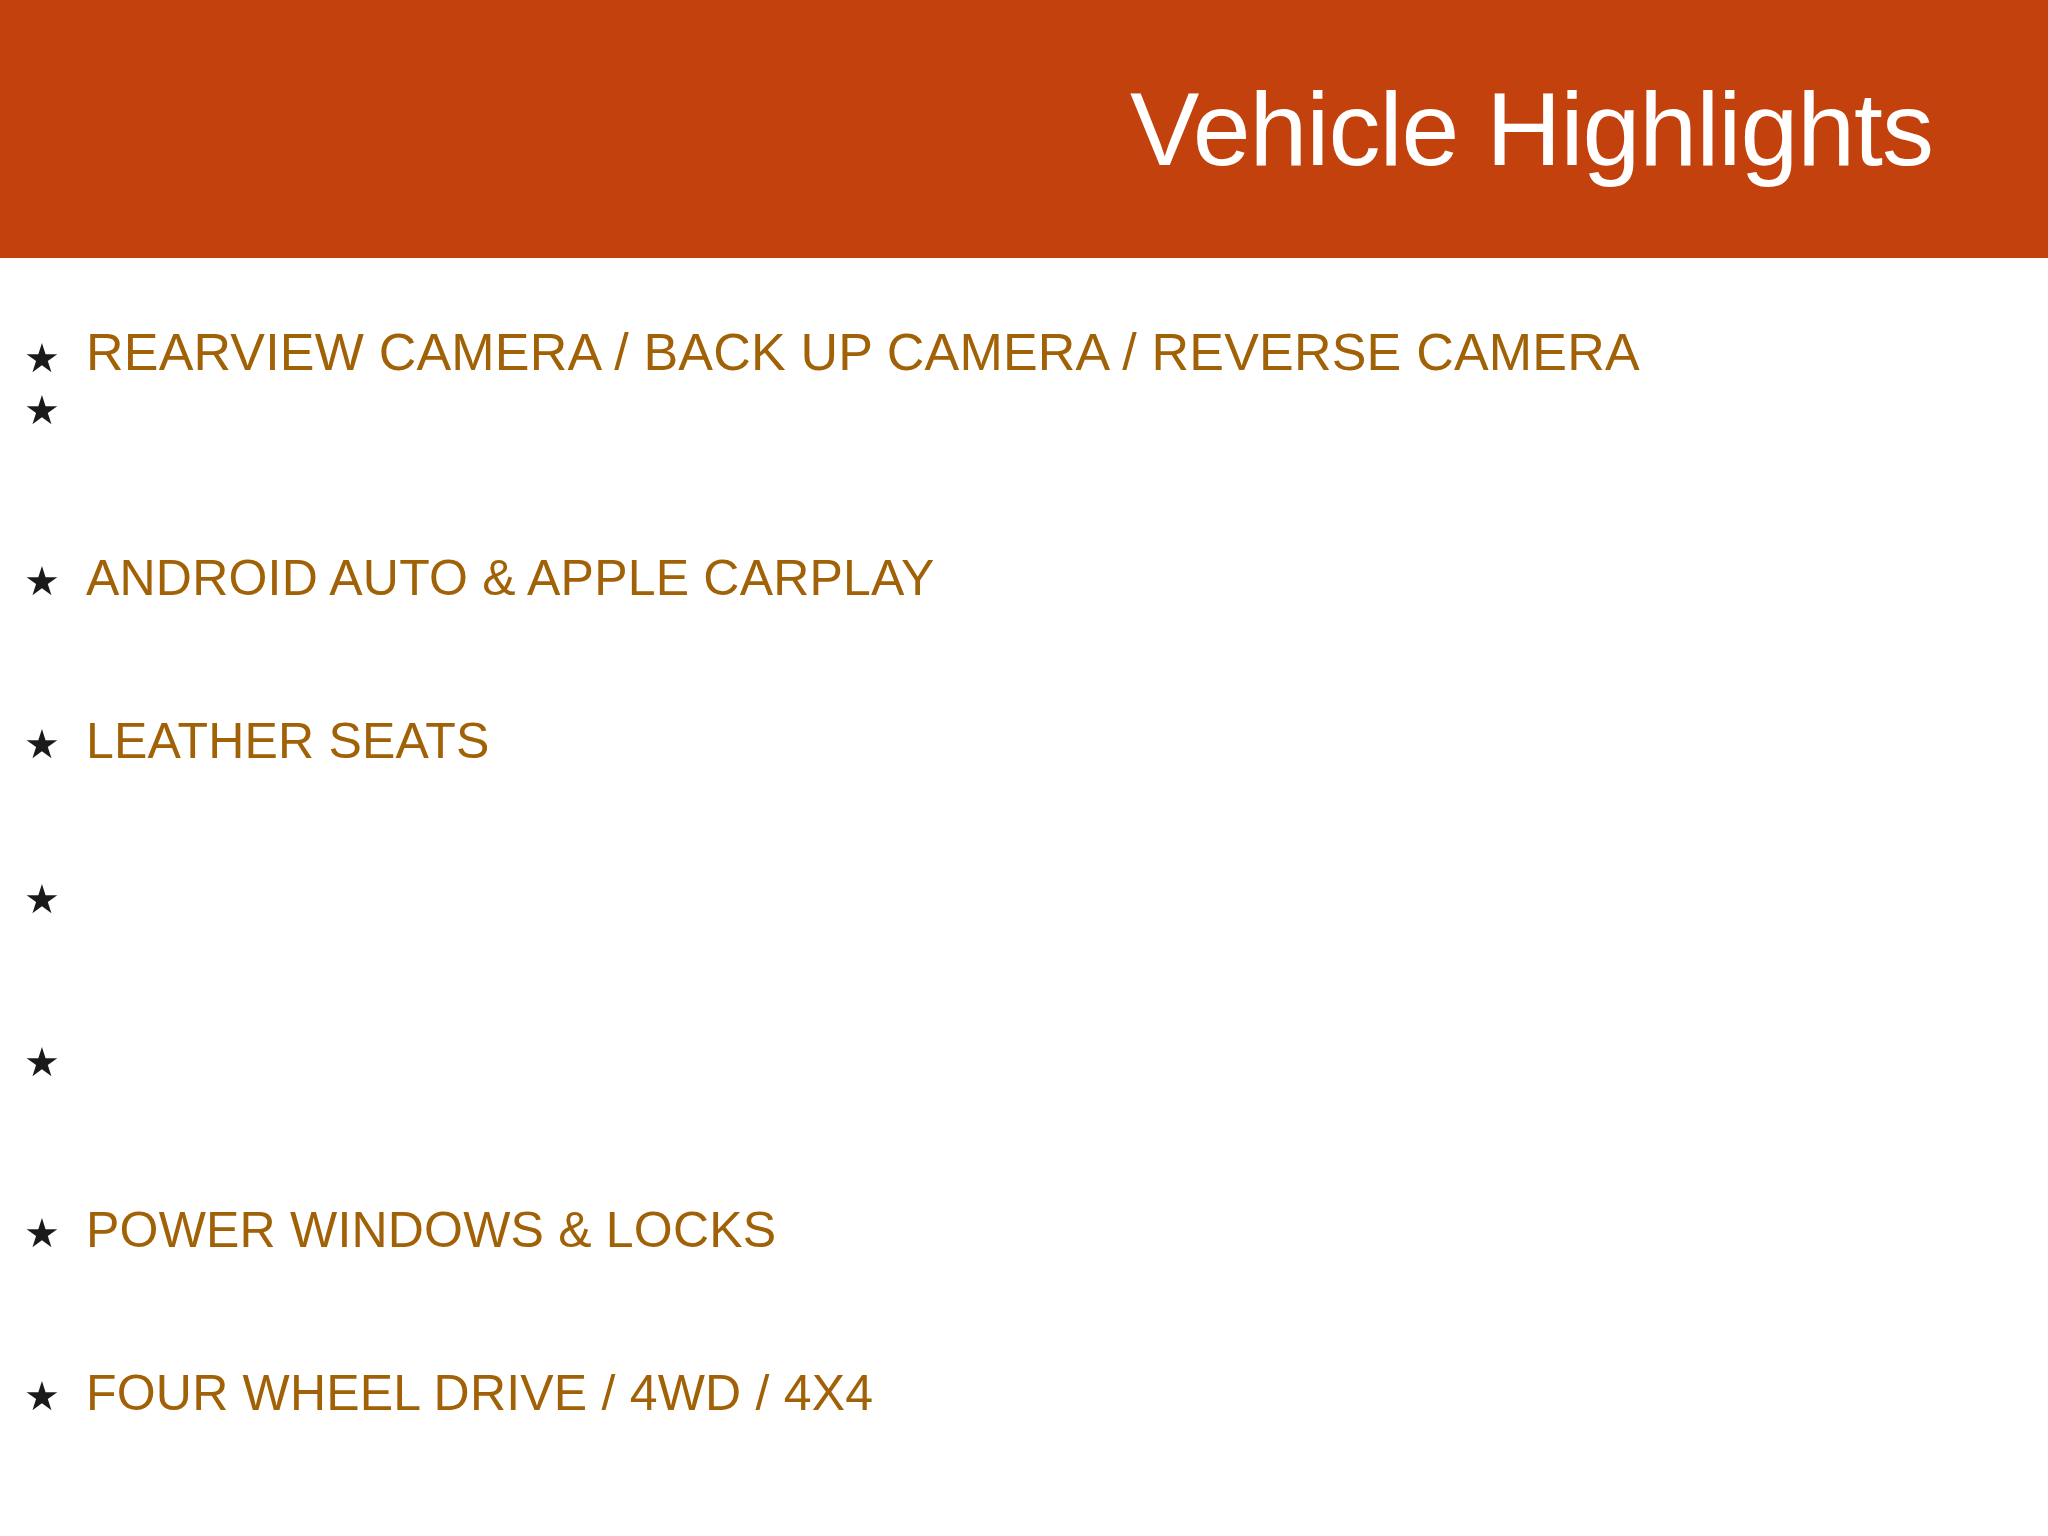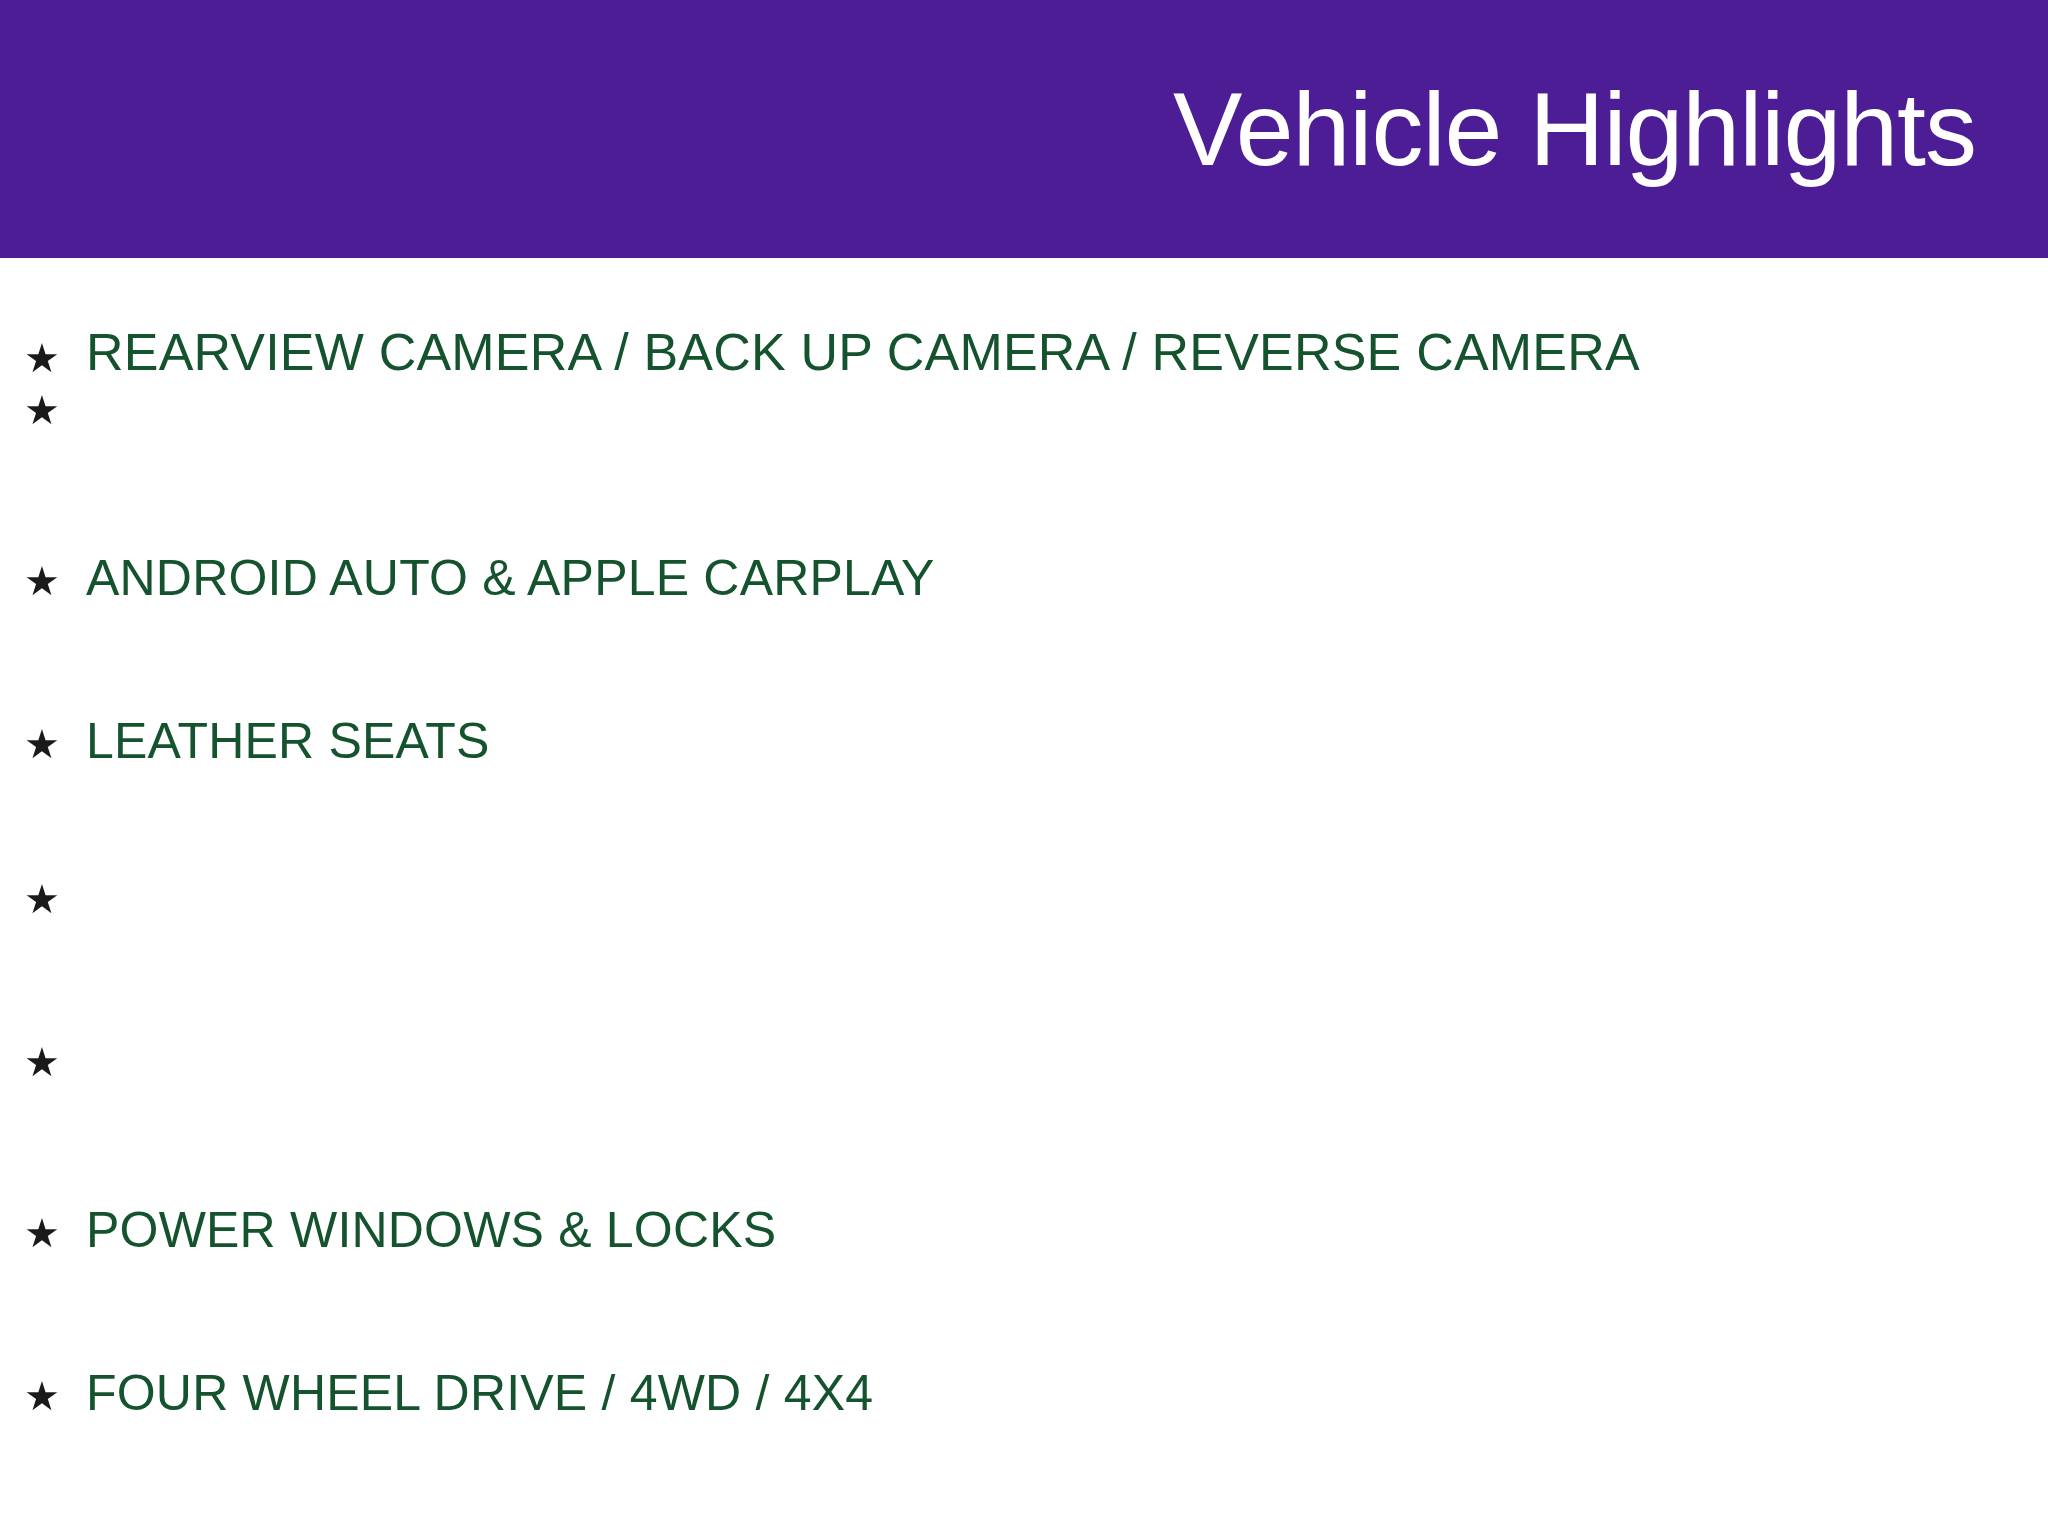--- a/index.html
+++ b/index.html
@@ -15,26 +15,26 @@
   }
   .page {
     width: 2048px;
     height: 1536px;
     position: relative;
     background: #ffffff;
   }
   .header-bar {
     width: 100%;
     height: 258px;
-    background: #4c1d95;
+    background: #c2410c;
     box-sizing: border-box;
     display: flex;
     align-items: center;
     justify-content: flex-end;
-    padding-right: 72px;
+    padding-right: 115px;
   }
   .header-title {
     color: #ffffff;
     font-size: 104px;
     font-weight: 400;
     letter-spacing: -1px;
     line-height: 1;
     white-space: nowrap;
   }
   .highlights {
@@ -57,21 +57,21 @@
   .bullet-star {
     font-size: 40px;
     line-height: 1;
     color: #1a1a1a;
     width: 62px;
     flex: 0 0 62px;
     text-align: left;
   }
   .highlight-label {
     font-size: 50px;
-    color: #14532d;
+    color: #a16207;
     line-height: 1;
     white-space: nowrap;
     letter-spacing: 0.2px;
   }
   .highlight-row:first-child .highlight-label {
     font-size: 52px;
   }
 </style>
 </head>
 <body>

